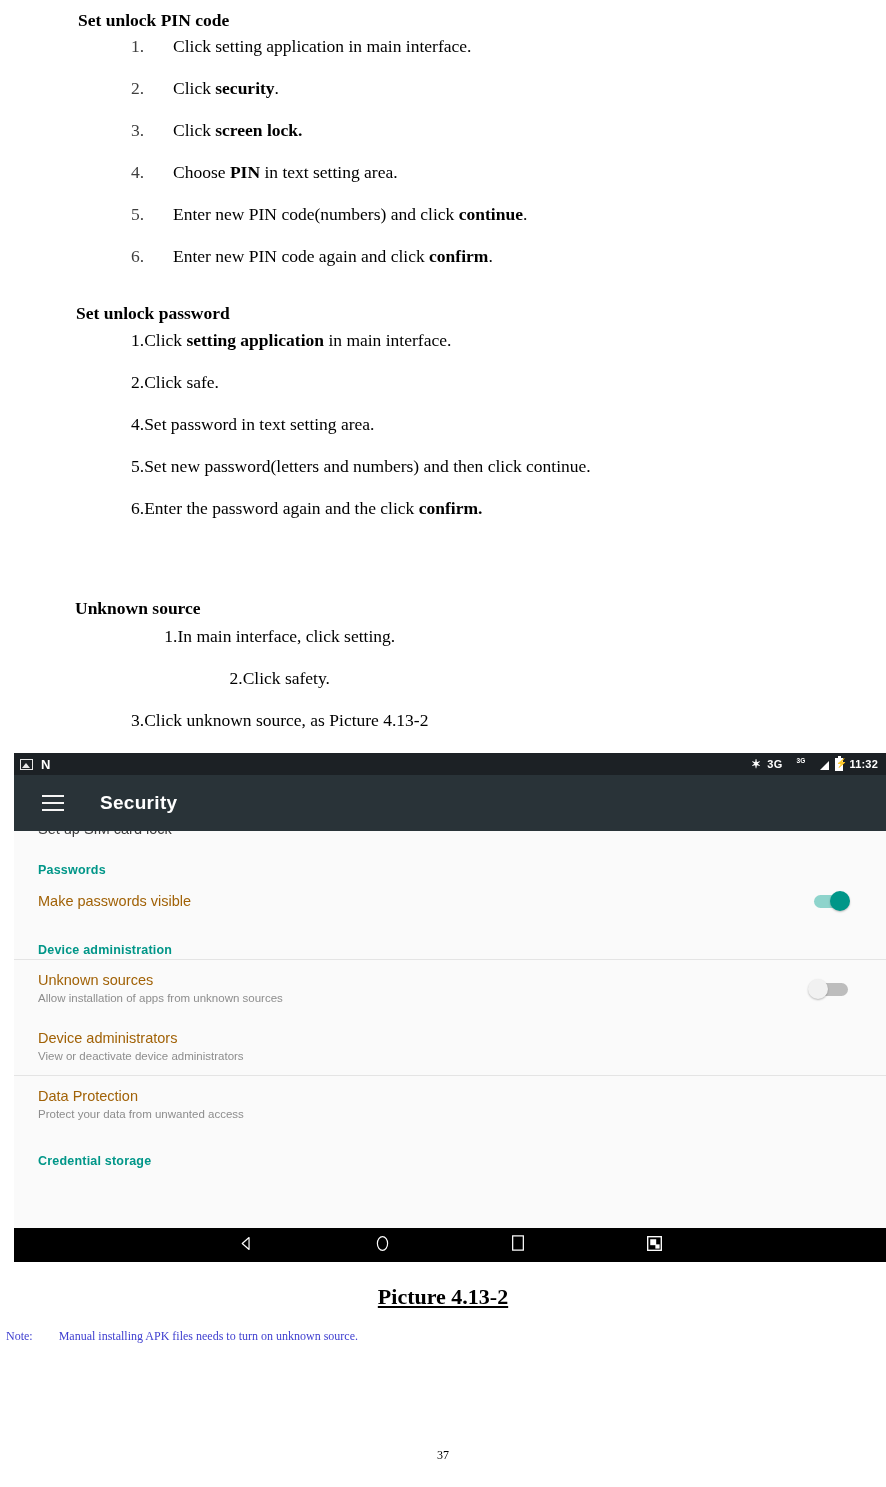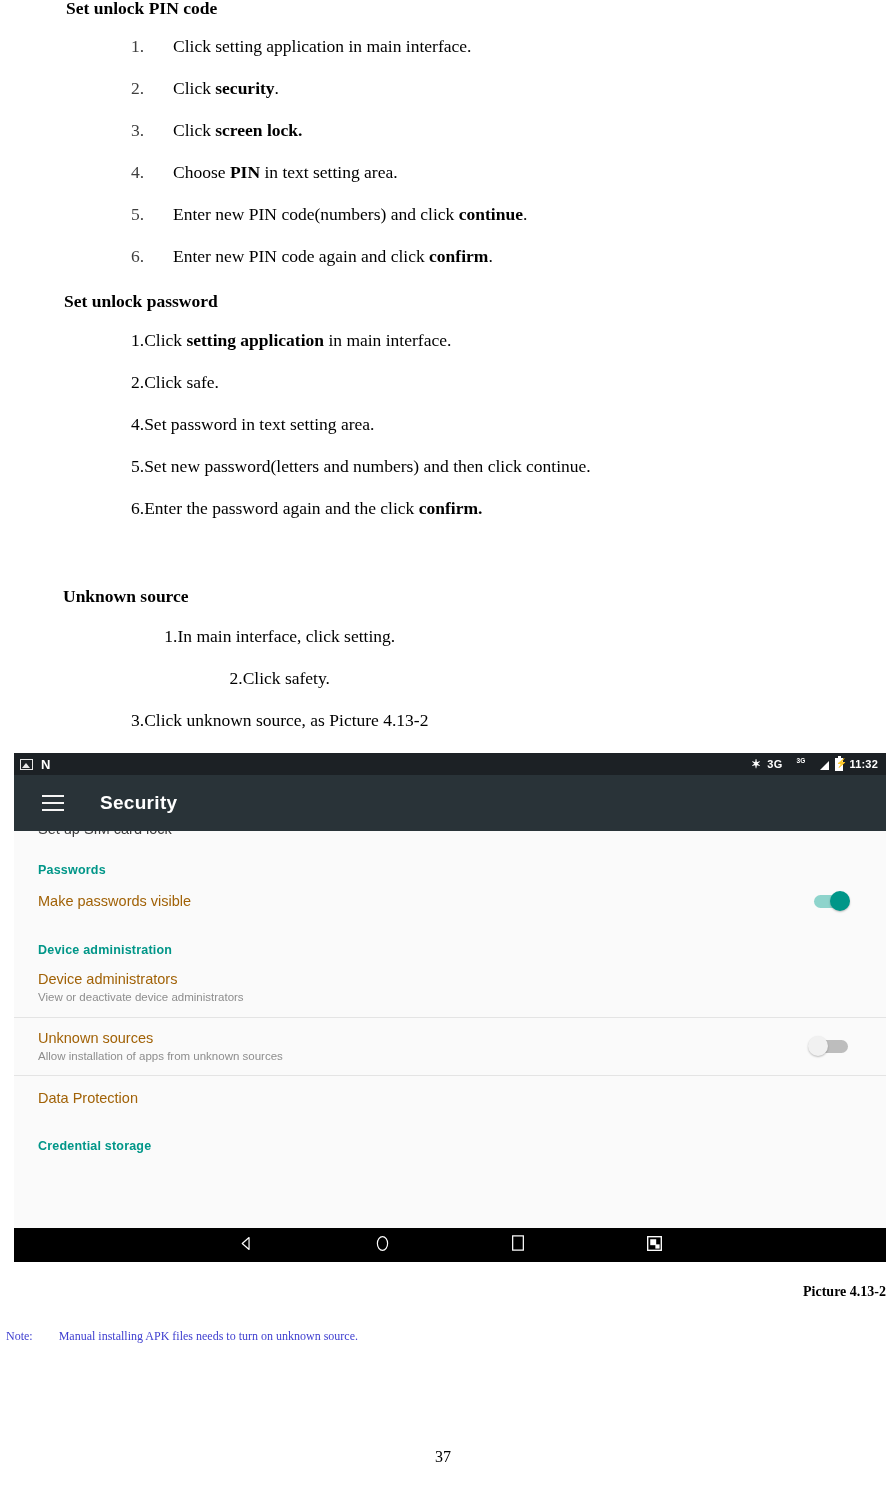--- a/index.html
+++ b/index.html
@@ -20,21 +20,21 @@
   .doc {
     position: absolute;
     left: 0; top: 0;
     width: 886px;
   }
 
   .h-sub {
     font-weight: bold;
     font-size: 17.5px;
     line-height: 1.0;
-    margin: 0;
+    margin: 12px;
     padding: 0;
   }
   .sec-pin      { position: absolute; left: 66px;  top: 0px; }
   .sec-pass     { position: absolute; left: 64px;  top: 293px; }
   .sec-unknown  { position: absolute; left: 63px;  top: 588px; }
 
   .ol-list {
     position: absolute;
     left: 0; top: 0;
     margin: 0;
@@ -273,38 +273,39 @@
     align-items: center;
     justify-content: center;
     cursor: pointer;
   }
 
   
   .caption {
     position: absolute;
     left: 0; top: 1284px;
     width: 886px;
-    text-align: right;
-    font-size: 14px;
+    text-align: center;
+    font-size: 22px;
     font-weight: bold;
+    text-decoration: underline;
   }
   .note {
     position: absolute;
     left: 6px; top: 1329px;
     font-size: 12px;
     color: #4040d0;
     white-space: nowrap;
   }
   .note .gap { display: inline-block; width: 26px; }
   .pagenum {
     position: absolute;
     left: 0; top: 1448px;
     width: 886px;
     text-align: center;
-    font-size: 16px;
+    font-size: 12px;
   }
 </style>
 </head>
 <body>
 
 <div class="doc">
 
   <div class="h-sub sec-pin">Set unlock PIN code</div>
 
   <ul class="ol-list" id="list-pin">
@@ -410,41 +411,42 @@
         <div class="row-title">Make passwords visible</div>
       </div>
       <div class="switch on">
         <span class="sw-track"></span>
         <span class="sw-thumb"></span>
       </div>
     </div>
 
     <div class="cat-header">Device administration</div>
 
+    <div class="row divided">
+      <div class="row-texts">
+        <div class="row-title">Unknown sources</div>
+        <div class="row-sub">Allow installation of apps from unknown sources</div>
+      </div>
+      <div class="switch off">
+        <span class="sw-track"></span>
+        <span class="sw-thumb"></span>
+      </div>
+    </div>
+
     <div class="row">
       <div class="row-texts">
         <div class="row-title">Device administrators</div>
         <div class="row-sub">View or deactivate device administrators</div>
       </div>
     </div>
 
     <div class="row divided">
       <div class="row-texts">
-        <div class="row-title">Unknown sources</div>
-        <div class="row-sub">Allow installation of apps from unknown sources</div>
-      </div>
-      <div class="switch off">
-        <span class="sw-track"></span>
-        <span class="sw-thumb"></span>
-      </div>
-    </div>
-
-    <div class="row divided">
-      <div class="row-texts">
         <div class="row-title">Data Protection</div>
+        <div class="row-sub">Protect your data from unwanted access</div>
       </div>
     </div>
 
     <div class="cat-header">Credential storage</div>
   </div>
 
   <div class="navbar">
     <div class="nav-btn">
       <span>
         <svg width="17" height="17" viewBox="0 0 20 20">

